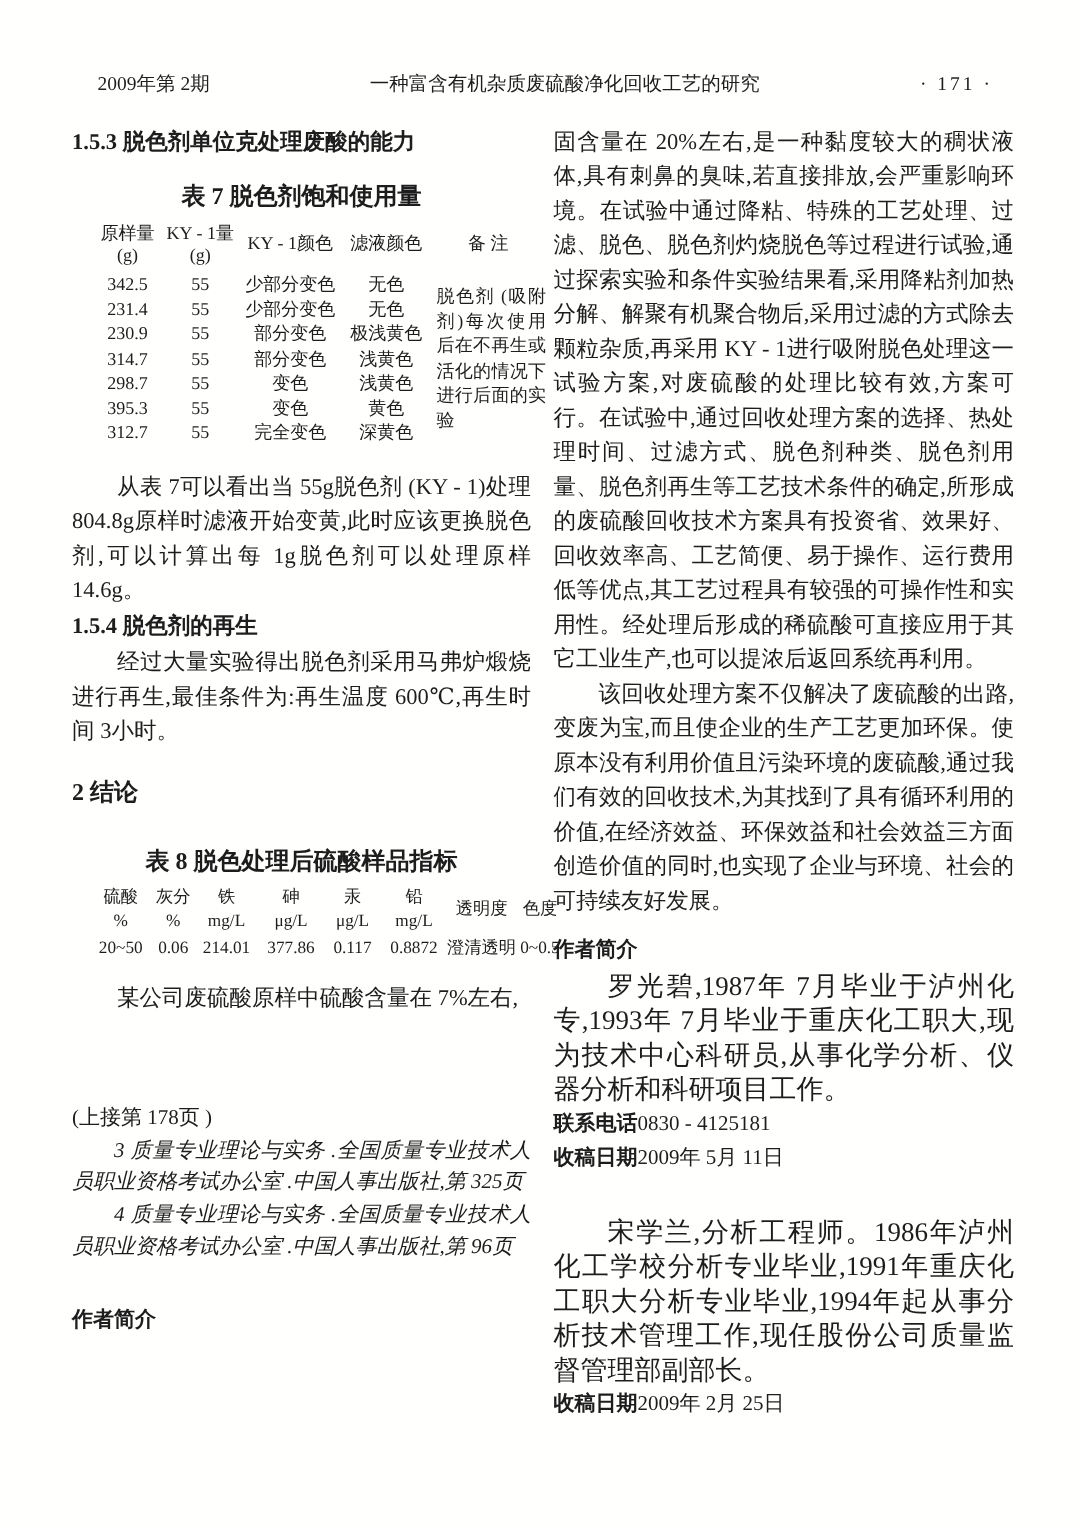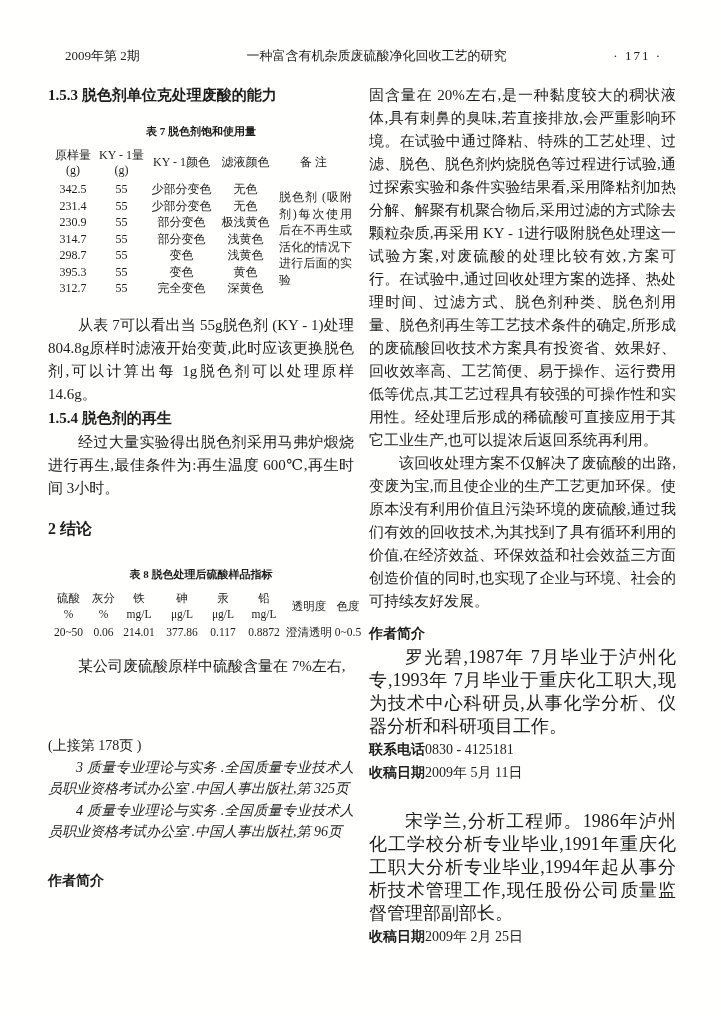--- a/index.html
+++ b/index.html
@@ -21,22 +21,22 @@
   .col-left{left:48px;width:306px;}
   .col-right{left:369px;width:307px;}
   p{margin:0;}
   .indent{text-indent:2em;}
   h2,h3,h4{margin:0;font-weight:700;}
   .h-num{font-size:15px;margin-bottom:16px;}
   .h-sub{font-size:15px;margin:1px 0;}
   .h-sec{font-size:16px;margin:17px 0 21px;}
   .h-bio{font-size:14px;margin:9px 0 1px;}
   
-  .tbl-caption{text-align:center;font-weight:700;font-size:11px;line-height:17px;margin:7px 0 7px;}
-  table{width:100%;border-collapse:collapse;font-size:12px;line-height:14.5px;table-layout:fixed;}
+  .tbl-caption{text-align:center;font-weight:700;font-size:16px;line-height:17px;margin:7px 0 7px;}
+  table{width:100%;border-collapse:collapse;font-size:12px;line-height:14.5px;table-layout:fixed;margin-left:12px;}
   th,td{font-weight:400;text-align:center;vertical-align:middle;padding:1px 0;}
   .pre{white-space:pre-line;}
   #t7 .c0{width:50px;} #t7 .c1{width:47px;} #t7 .c2{width:73px;} #t7 .c3{width:55px;} #t7 .c4{width:81px;}
   #t7 .note{text-align:justify;line-height:16.5px;padding:0 2px 0 6px;}
   #t7 th{padding-bottom:4px;}
   #t8{font-size:11.5px;line-height:14px;}
   #t8 .c0{width:41px;} #t8 .c1{width:29px;} #t8 .c2{width:42px;} #t8 .c3{width:44px;}
   #t8 .c4{width:38px;} #t8 .c5{width:44px;} #t8 .c6{width:46px;} #t8 .c7{width:32px;}
   #t8 td{padding-top:3px;}
   

